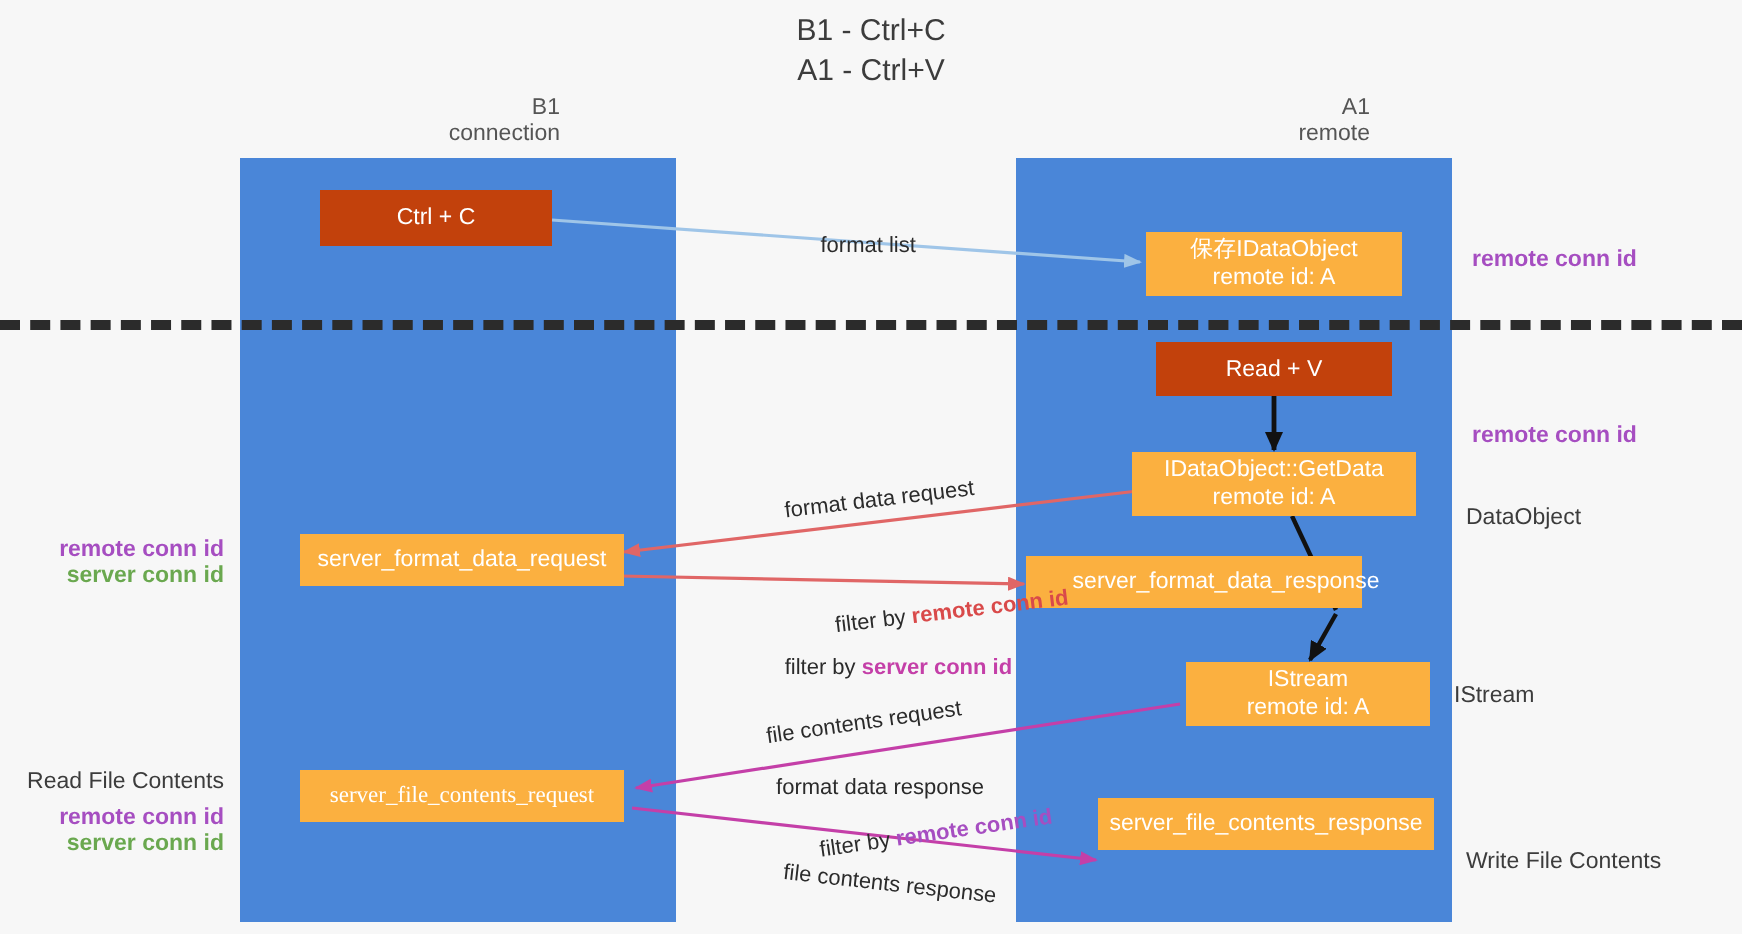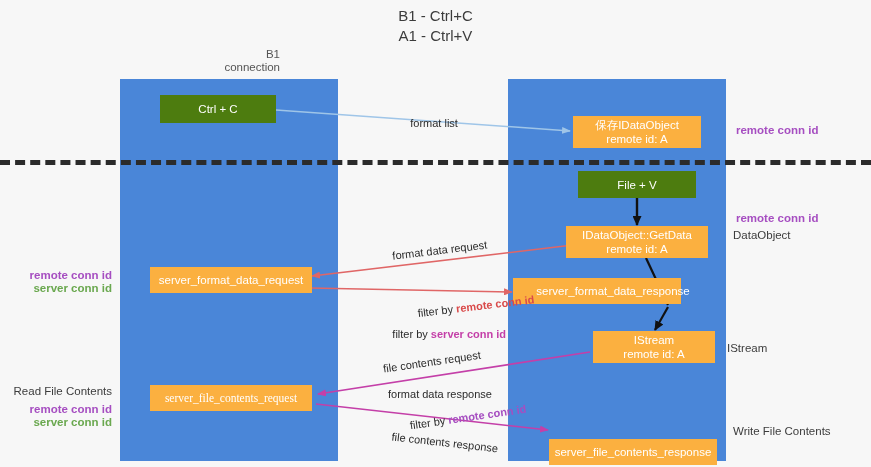--- a/index.html
+++ b/index.html
@@ -62,21 +62,21 @@
     display: flex;
     align-items: center;
     justify-content: center;
     text-align: center;
     color: #ffffff;
     font-size: 11.5px;
     line-height: 14px;
     white-space: pre;
     z-index: 4;
   }
-  .node.green { background: #4d7c0f; }
+  .node.green { background: #c2410c; }
   .node.orange { background: #f9b košt; }
   .node.orange { background: #fbb040; }
 
   
   .side-label {
     position: absolute;
     font-size: 11.5px;
     line-height: 14px;
     color: #3c3c3c;
     white-space: pre;
@@ -114,20 +114,22 @@
 </head>
 <body>
 
 <div id="stage">
 
   <div class="title">B1 - Ctrl+C
 A1 - Ctrl+V</div>
 
   <div class="col-head" style="left:150px; top:48px; width:130px;">B1
 connection</div>
+  <div class="col-head" style="left:555px; top:48px; width:130px;">A1
+remote</div>
 
   <div class="lane" style="left:120px; top:79px; width:218px; height:382px;"></div>
   <div class="lane" style="left:508px; top:79px; width:218px; height:382px;"></div>
 
   <svg id="svg-layer" viewBox="0 0 871 467" xmlns="http://www.w3.org/2000/svg">
     <defs>
       <marker id="ah-blue" markerWidth="9" markerHeight="7" refX="8" refY="3.5" orient="auto" markerUnits="userSpaceOnUse">
         <path d="M0,0 L9,3.5 L0,7 z" fill="#9fc5e8"></path>
       </marker>
       <marker id="ah-red" markerWidth="9" markerHeight="7" refX="8" refY="3.5" orient="auto" markerUnits="userSpaceOnUse">
@@ -157,35 +159,35 @@
     <line x1="316" y1="404" x2="548" y2="430" stroke="#c43fa8" stroke-width="1.6" marker-end="url(#ah-magenta)"></line>
   </svg>
 
   <div class="divider" style="top:160px;"></div>
 
   <div class="node green" style="left:160px; top:95px; width:116px; height:28px;">Ctrl + C</div>
 
   <div class="node orange" style="left:573px; top:116px; width:128px; height:32px;">保存IDataObject
 remote id: A</div>
 
-  <div class="node green" style="left:578px; top:171px; width:118px; height:27px;">File + V</div>
+  <div class="node green" style="left:578px; top:171px; width:118px; height:27px;">Read + V</div>
 
   <div class="node orange" style="left:566px; top:226px; width:142px; height:32px;">IDataObject::GetData
 remote id: A</div>
 
   <div class="node orange" style="left:150px; top:267px; width:162px; height:26px;">server_format_data_request</div>
 
   <div class="node orange" style="left:513px; top:278px; width:168px; height:26px;padding-left:32px;">server_format_data_response</div>
 
   <div class="node orange" style="left:593px; top:331px; width:122px; height:32px;">IStream
 remote id: A</div>
 
   <div class="node orange" style="left:150px; top:385px; width:162px; height:26px;font-family:Liberation Serif, serif;">server_file_contents_request</div>
 
-  <div class="node orange" style="left:549px; top:439px; width:168px; height:26px;">server_file_contents_response</div>
+  <div class="node orange" style="left:549px; top:399px; width:168px; height:26px;">server_file_contents_response</div>
 
   <div class="edge-label" style="left:398px; top:101px;">
     <span>format list</span>
   </div>
 
   <div class="edge-label" style="left:388px; top:219px; transform:rotate(-6.8deg); transform-origin:left top;">
     <div>format data request</div>
     <div>
       <span>filter by </span><span class="em-red">remote conn id</span>
     </div>
@@ -207,21 +209,21 @@
 
   <div class="edge-label" style="left:372px; top:397px; transform:rotate(6.4deg); transform-origin:left top;">
     <div style="margin-left:24px;">file contents response</div>
     
   </div>
 
   <div class="side-label right conn-purple" style="left:736px; top:123px;">remote conn id</div>
 
   <div class="side-label right conn-purple" style="left:736px; top:211px;">remote conn id</div>
 
-  <div class="side-label right" style="left:733px; top:228px;">DataObject</div>
+  <div class="side-label right" style="left:733px; top:252px;">DataObject</div>
 
   <div class="side-label right" style="left:727px; top:341px;">IStream</div>
 
   <div class="side-label right" style="left:733px; top:424px;">Write File Contents</div>
 
   <div class="side-label left conn-purple" style="left:0px; top:268px; width:112px;">remote conn id</div>
   <div class="side-label left conn-green" style="left:0px; top:281px; width:112px;">server conn id</div>
 
   <div class="side-label left" style="left:0px; top:384px; width:112px;">Read File Contents</div>
   <div class="side-label left conn-purple" style="left:0px; top:402px; width:112px;">remote conn id</div>

